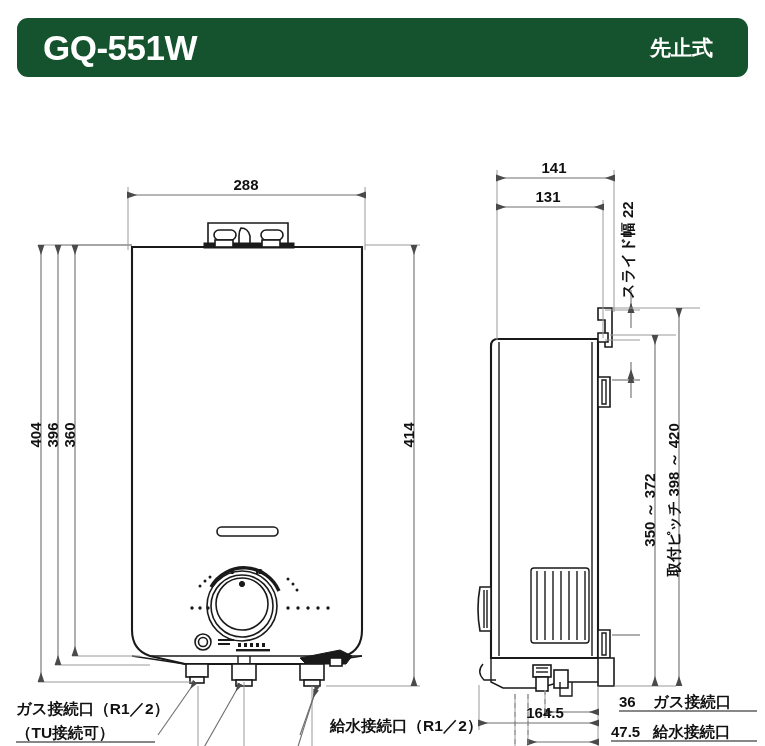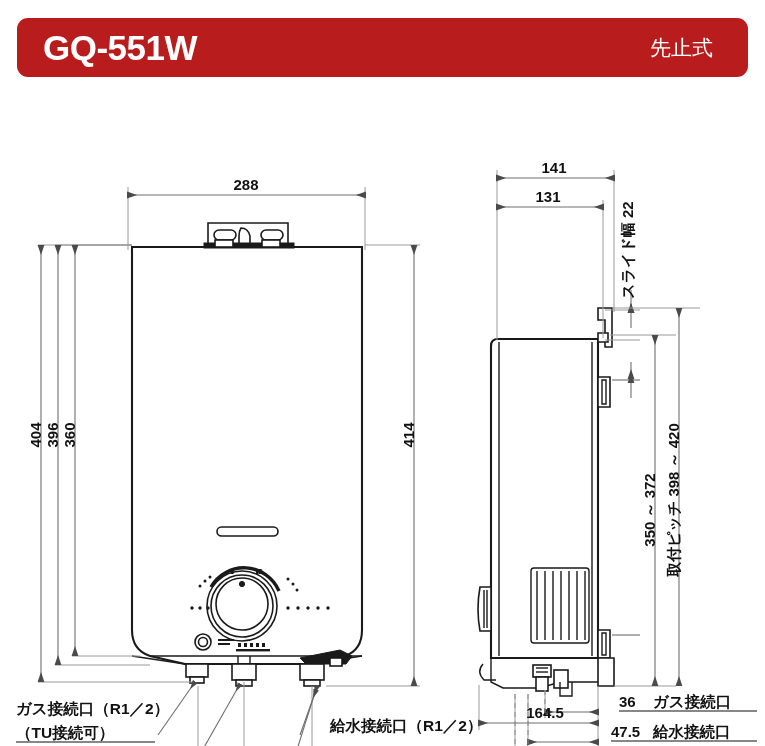--- a/index.html
+++ b/index.html
@@ -15,21 +15,21 @@
     overflow: hidden;
   }
 
   
   #header-bar {
     position: absolute;
     left: 17px;
     top: 18px;
     width: 731px;
     height: 59px;
-    background: #b91c1c;
+    background: #14532d;
     border-radius: 11px;
     box-sizing: border-box;
     text-align: center;
   }
   #header-model {
     position: absolute;
     left: 26px;
     top: 50%;
     transform: translateY(-50%);
     color: #ffffff;
@@ -38,21 +38,21 @@
     letter-spacing: -0.5px;
     white-space: nowrap;
   }
   #header-type {
     position: absolute;
     right: 35px;
     top: 50%;
     transform: translateY(-50%);
     color: #ffffff;
     font-size: 21px;
-    font-weight: normal;
+    font-weight: bold;
     white-space: nowrap;
   }
 
   
   #drawing-area {
     position: absolute;
     left: 0;
     top: 90px;
     width: 765px;
     height: 656px;

